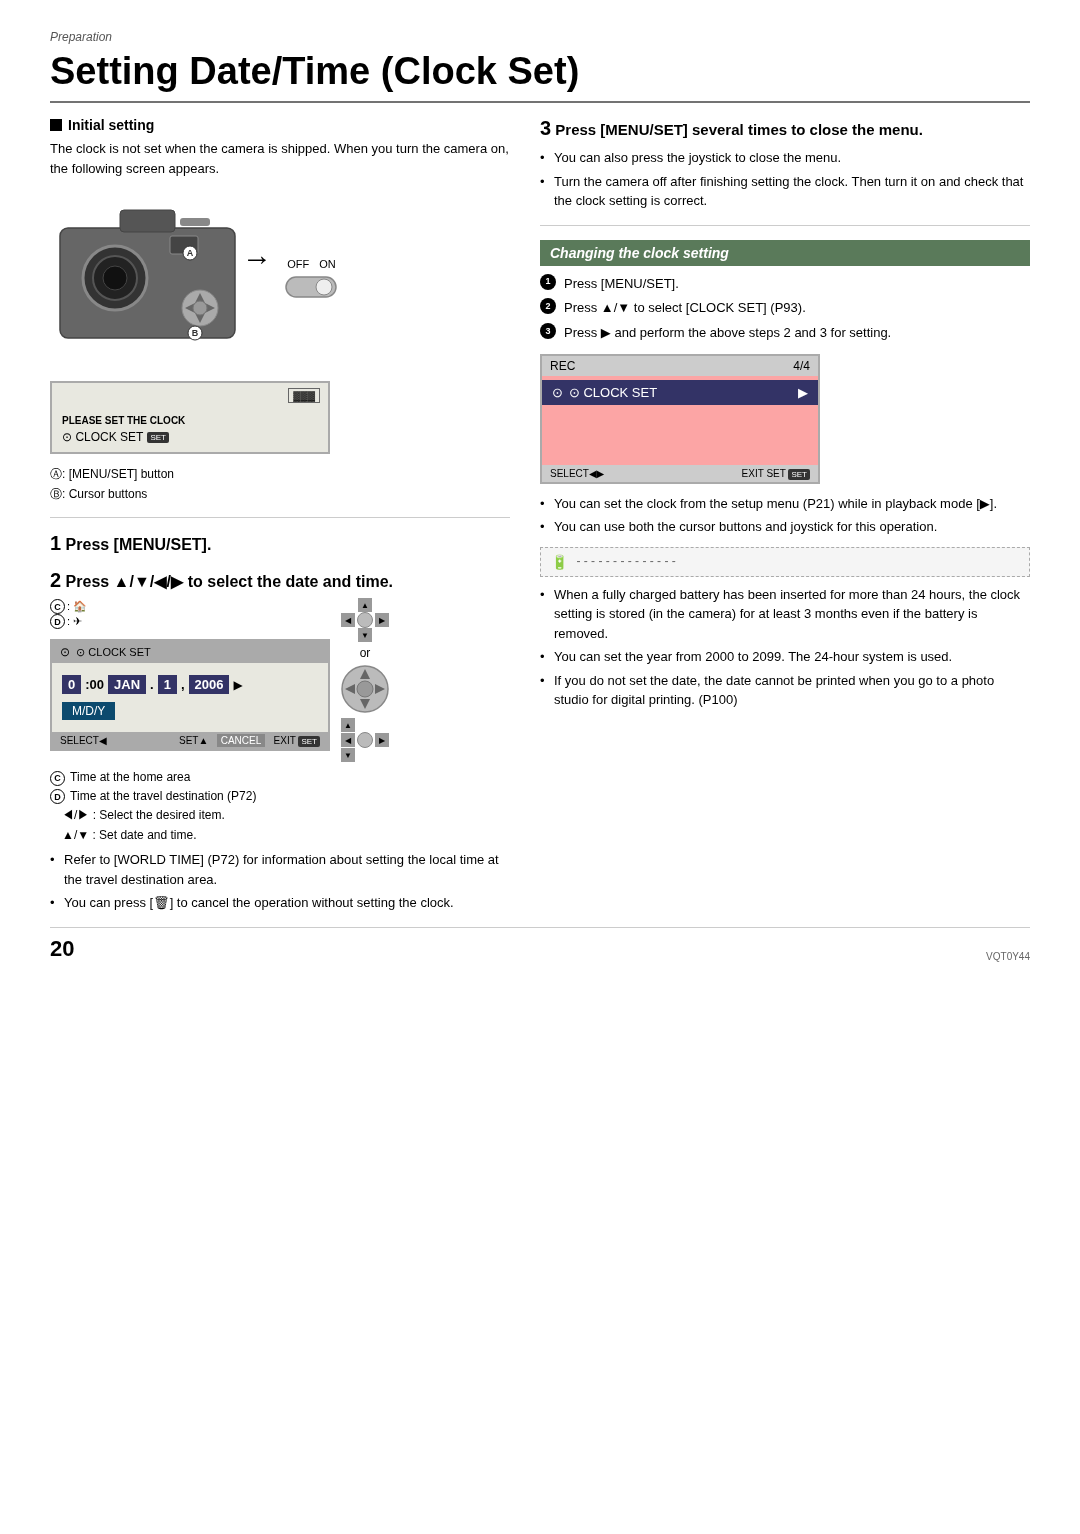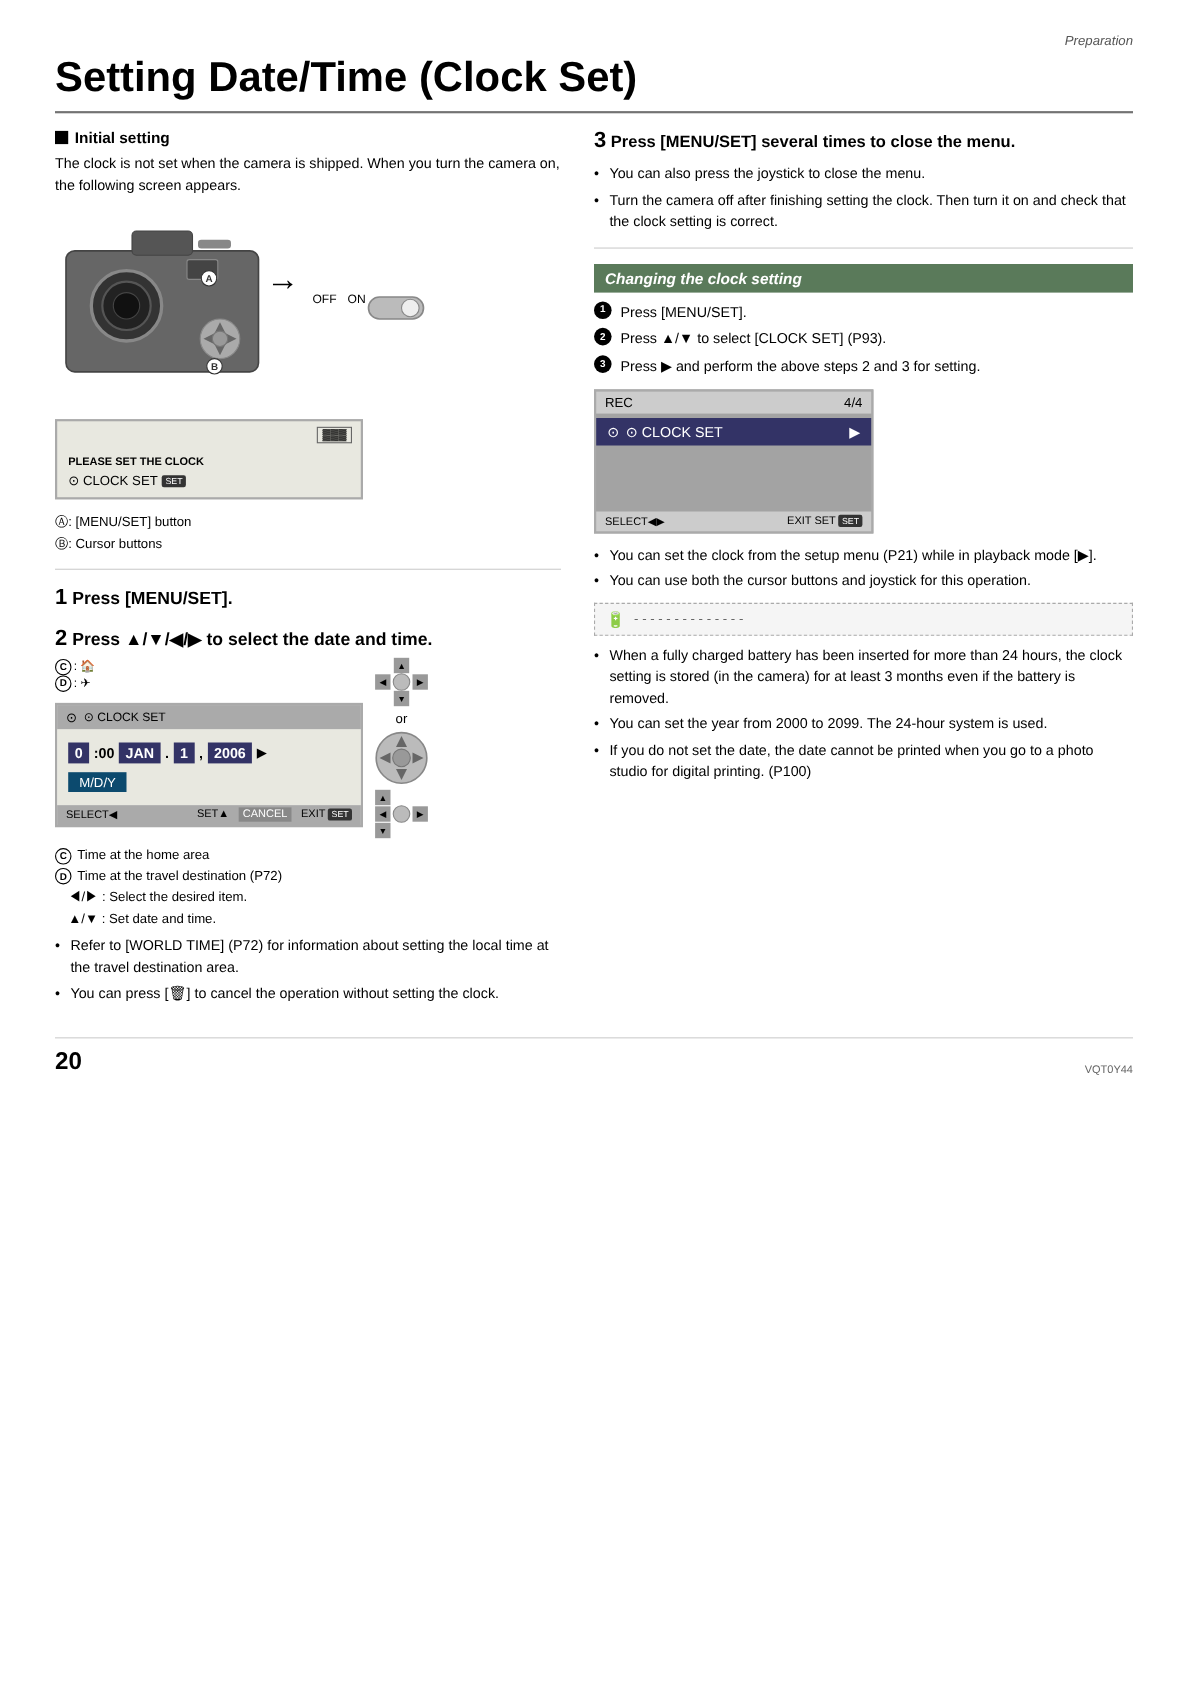--- a/index.html
+++ b/index.html
@@ -13,21 +13,21 @@
       padding: 0;
     }
     .page {
       width: 1080px;
       min-height: 1534px;
       background: #fff;
       padding: 30px 50px 40px 50px;
       position: relative;
     }
     .top-label {
-      text-align: right;
+      text-align: left;
       font-style: italic;
       font-size: 12px;
       color: #555;
       margin-bottom: 6px;
     }
     .page-title {
       font-size: 38px;
       font-weight: bold;
       color: #000;
       border-bottom: 2px solid #737373;
@@ -258,22 +258,22 @@
       font-size: 13px;
       line-height: 1.6;
       margin-bottom: 4px;
       display: flex;
       align-items: flex-start;
       gap: 4px;
     }
     
     .rec-menu {
       border: 2px solid #aaa;
-      background: #a3a3a3;
-      width: 254px;
+      background: #fca5a5;
+      width: 280px;
       margin: 10px 0;
     }
     .rec-header {
       background: #ccc;
       padding: 3px 8px;
       font-size: 12px;
       display: flex;
       justify-content: space-between;
     }
     .rec-body {
@@ -303,21 +303,21 @@
     }
     .divider-line {
       border: none;
       border-top: 1px solid #ccc;
       margin: 14px 0;
     }
     .footer-row {
       display: flex;
       justify-content: space-between;
       align-items: flex-end;
-      margin-top: 20px;
+      margin-top: 4px;
       border-top: 1px solid #ccc;
       padding-top: 8px;
     }
     .page-number {
       font-size: 22px;
       font-weight: bold;
     }
     .doc-code {
       font-size: 10px;
       color: #666;
@@ -397,21 +397,21 @@
             <circle cx="140" cy="65" r="7" fill="white" stroke="#333"></circle>
             <text x="140" y="68" text-anchor="middle" font-size="9" fill="#333" font-weight="bold">A</text>
 
             <circle cx="145" cy="145" r="7" fill="white" stroke="#333"></circle>
             <text x="145" y="148" text-anchor="middle" font-size="9" fill="#333" font-weight="bold">B</text>
           </svg>
           
           <div style="position:absolute; top:50px; right:-22px; font-size:30px; font-weight:bold; color:#000;">→</div>
         </div>
 
-        <div style="margin-left:18px; display:flex; flex-direction:row; align-items:flex-start;">
+        <div style="margin-left:18px; display:flex; flex-direction:column; align-items:center;">
           <div style="display:flex; gap:10px; font-size:11px; margin-bottom:3px;">
             <span>OFF</span>
             <span>ON</span>
           </div>
           <svg width="55" height="28">
             <rect x="2" y="4" width="50" height="20" rx="10" fill="#bbb" stroke="#888" stroke-width="1.5"></rect>
             <circle cx="40" cy="14" r="8" fill="#eee" stroke="#888" stroke-width="1"></circle>
           </svg>
         </div>
       </div>

